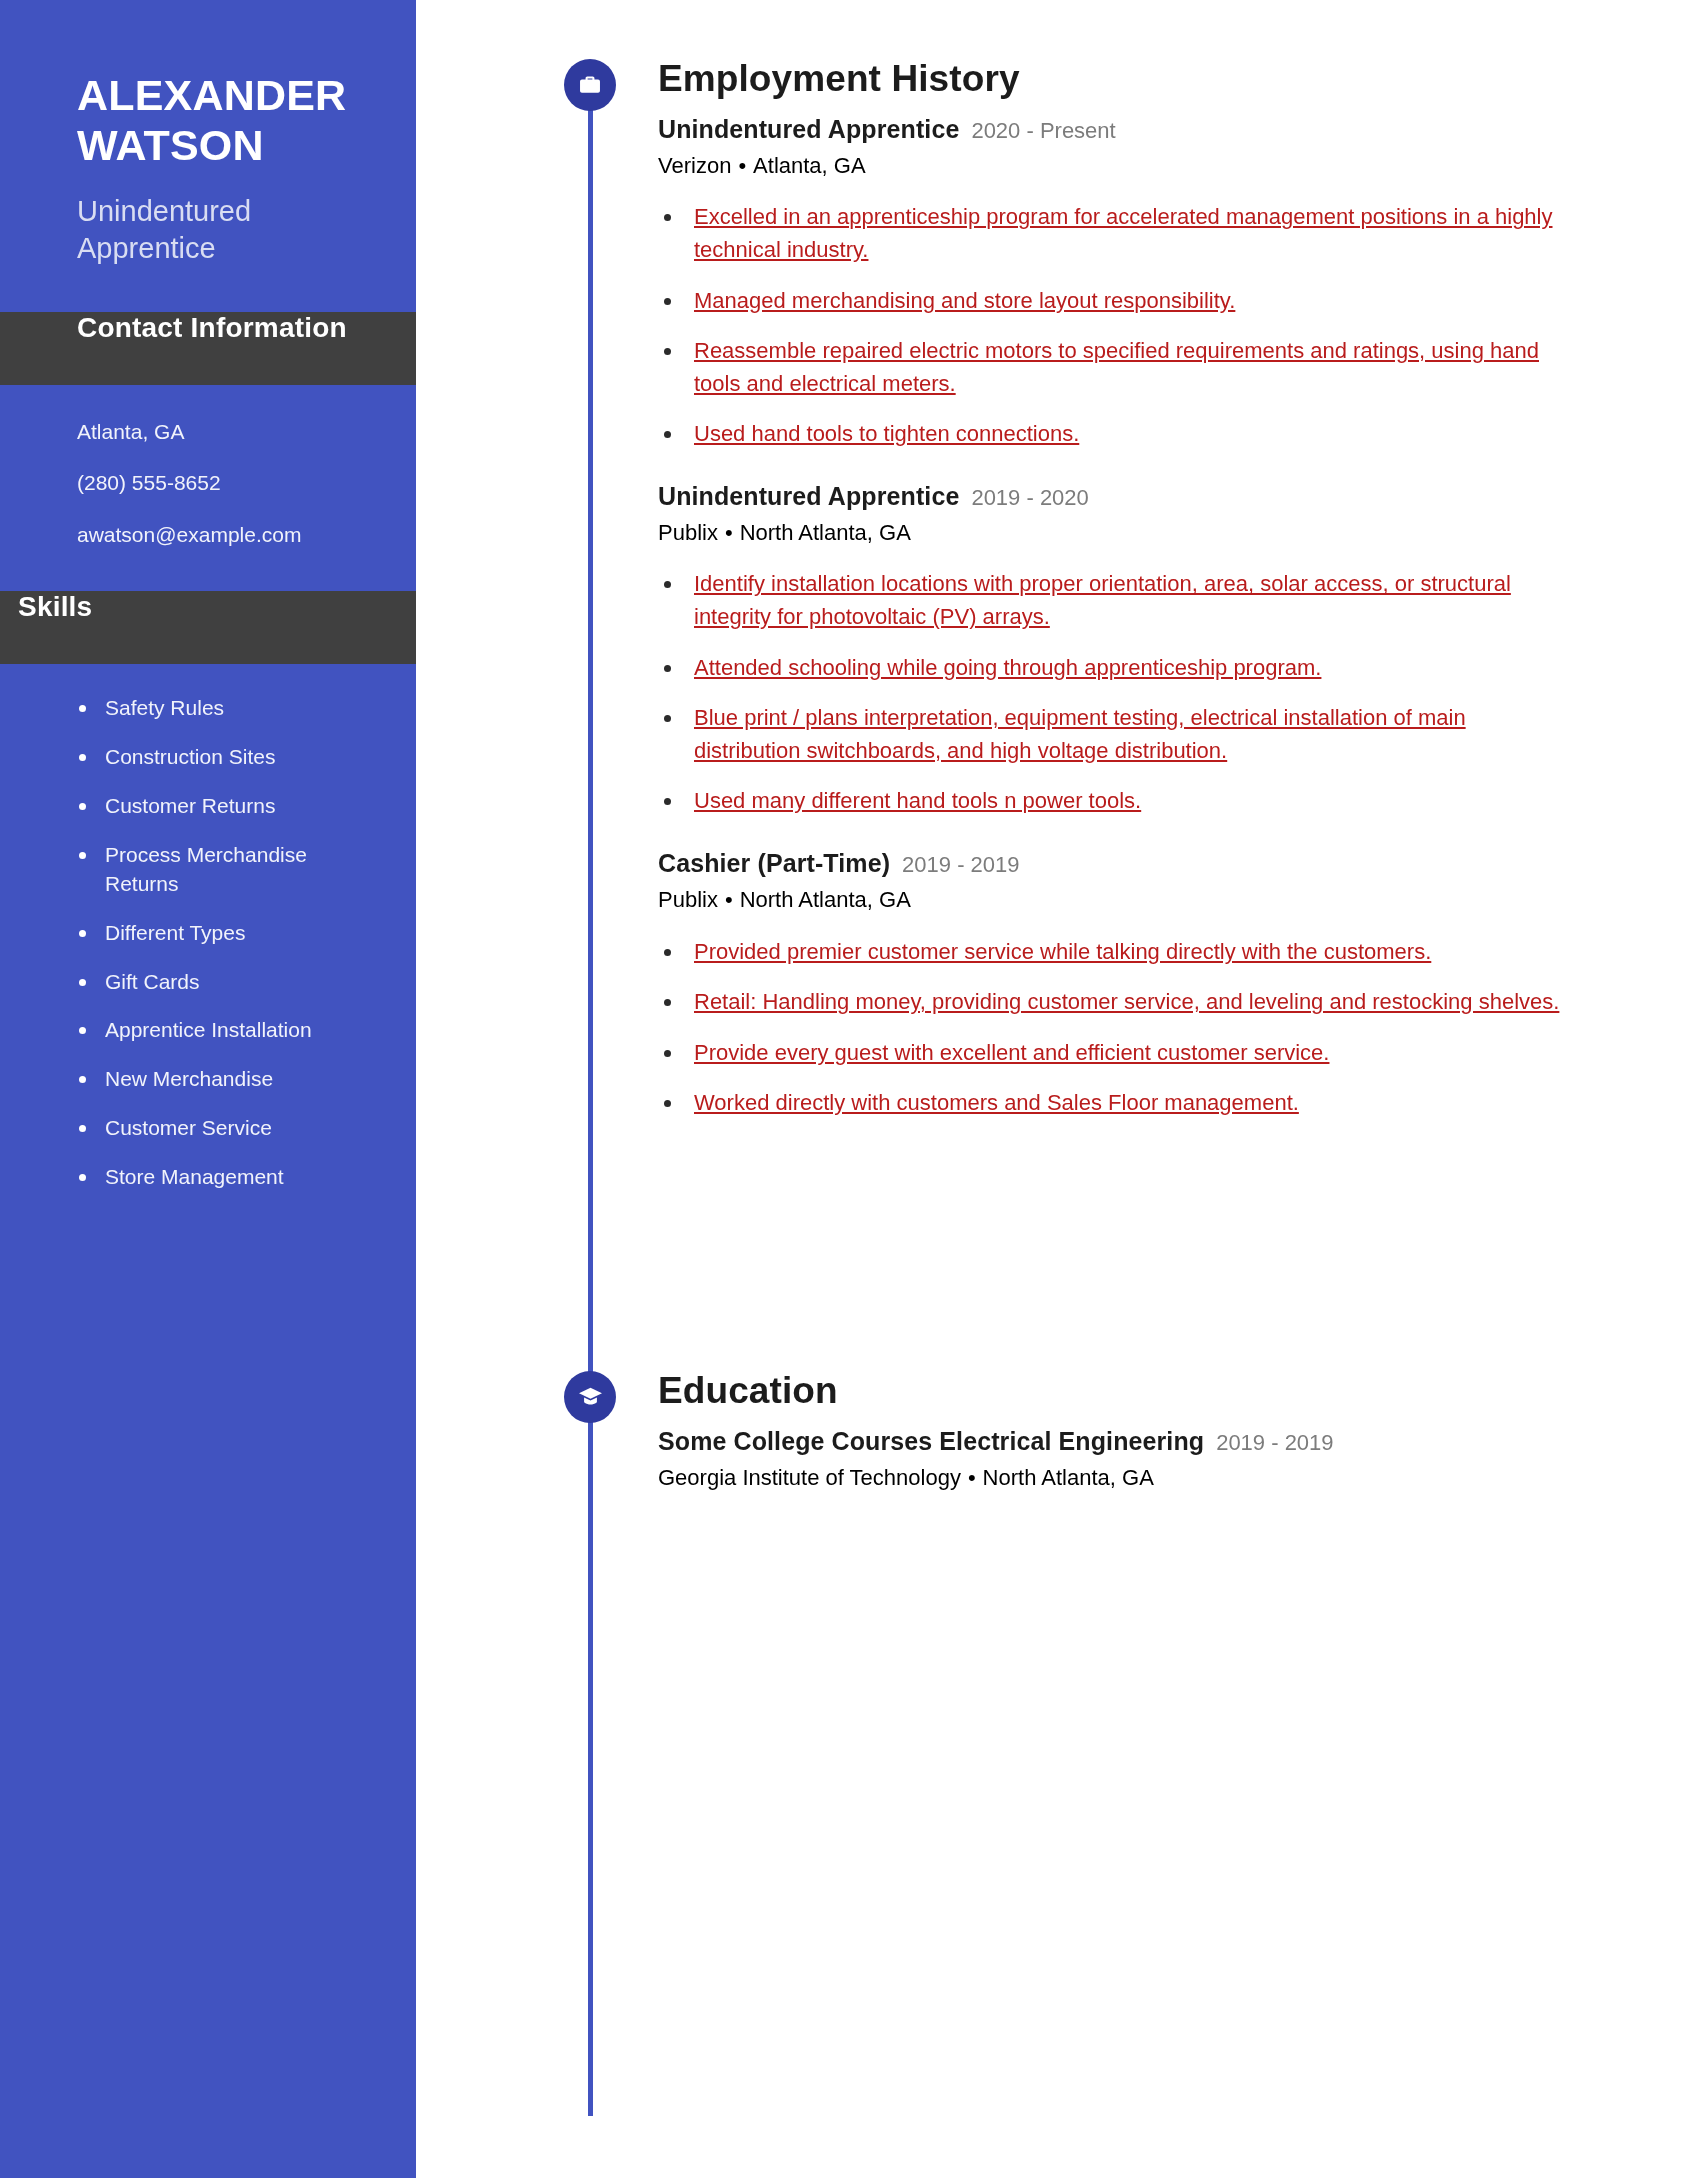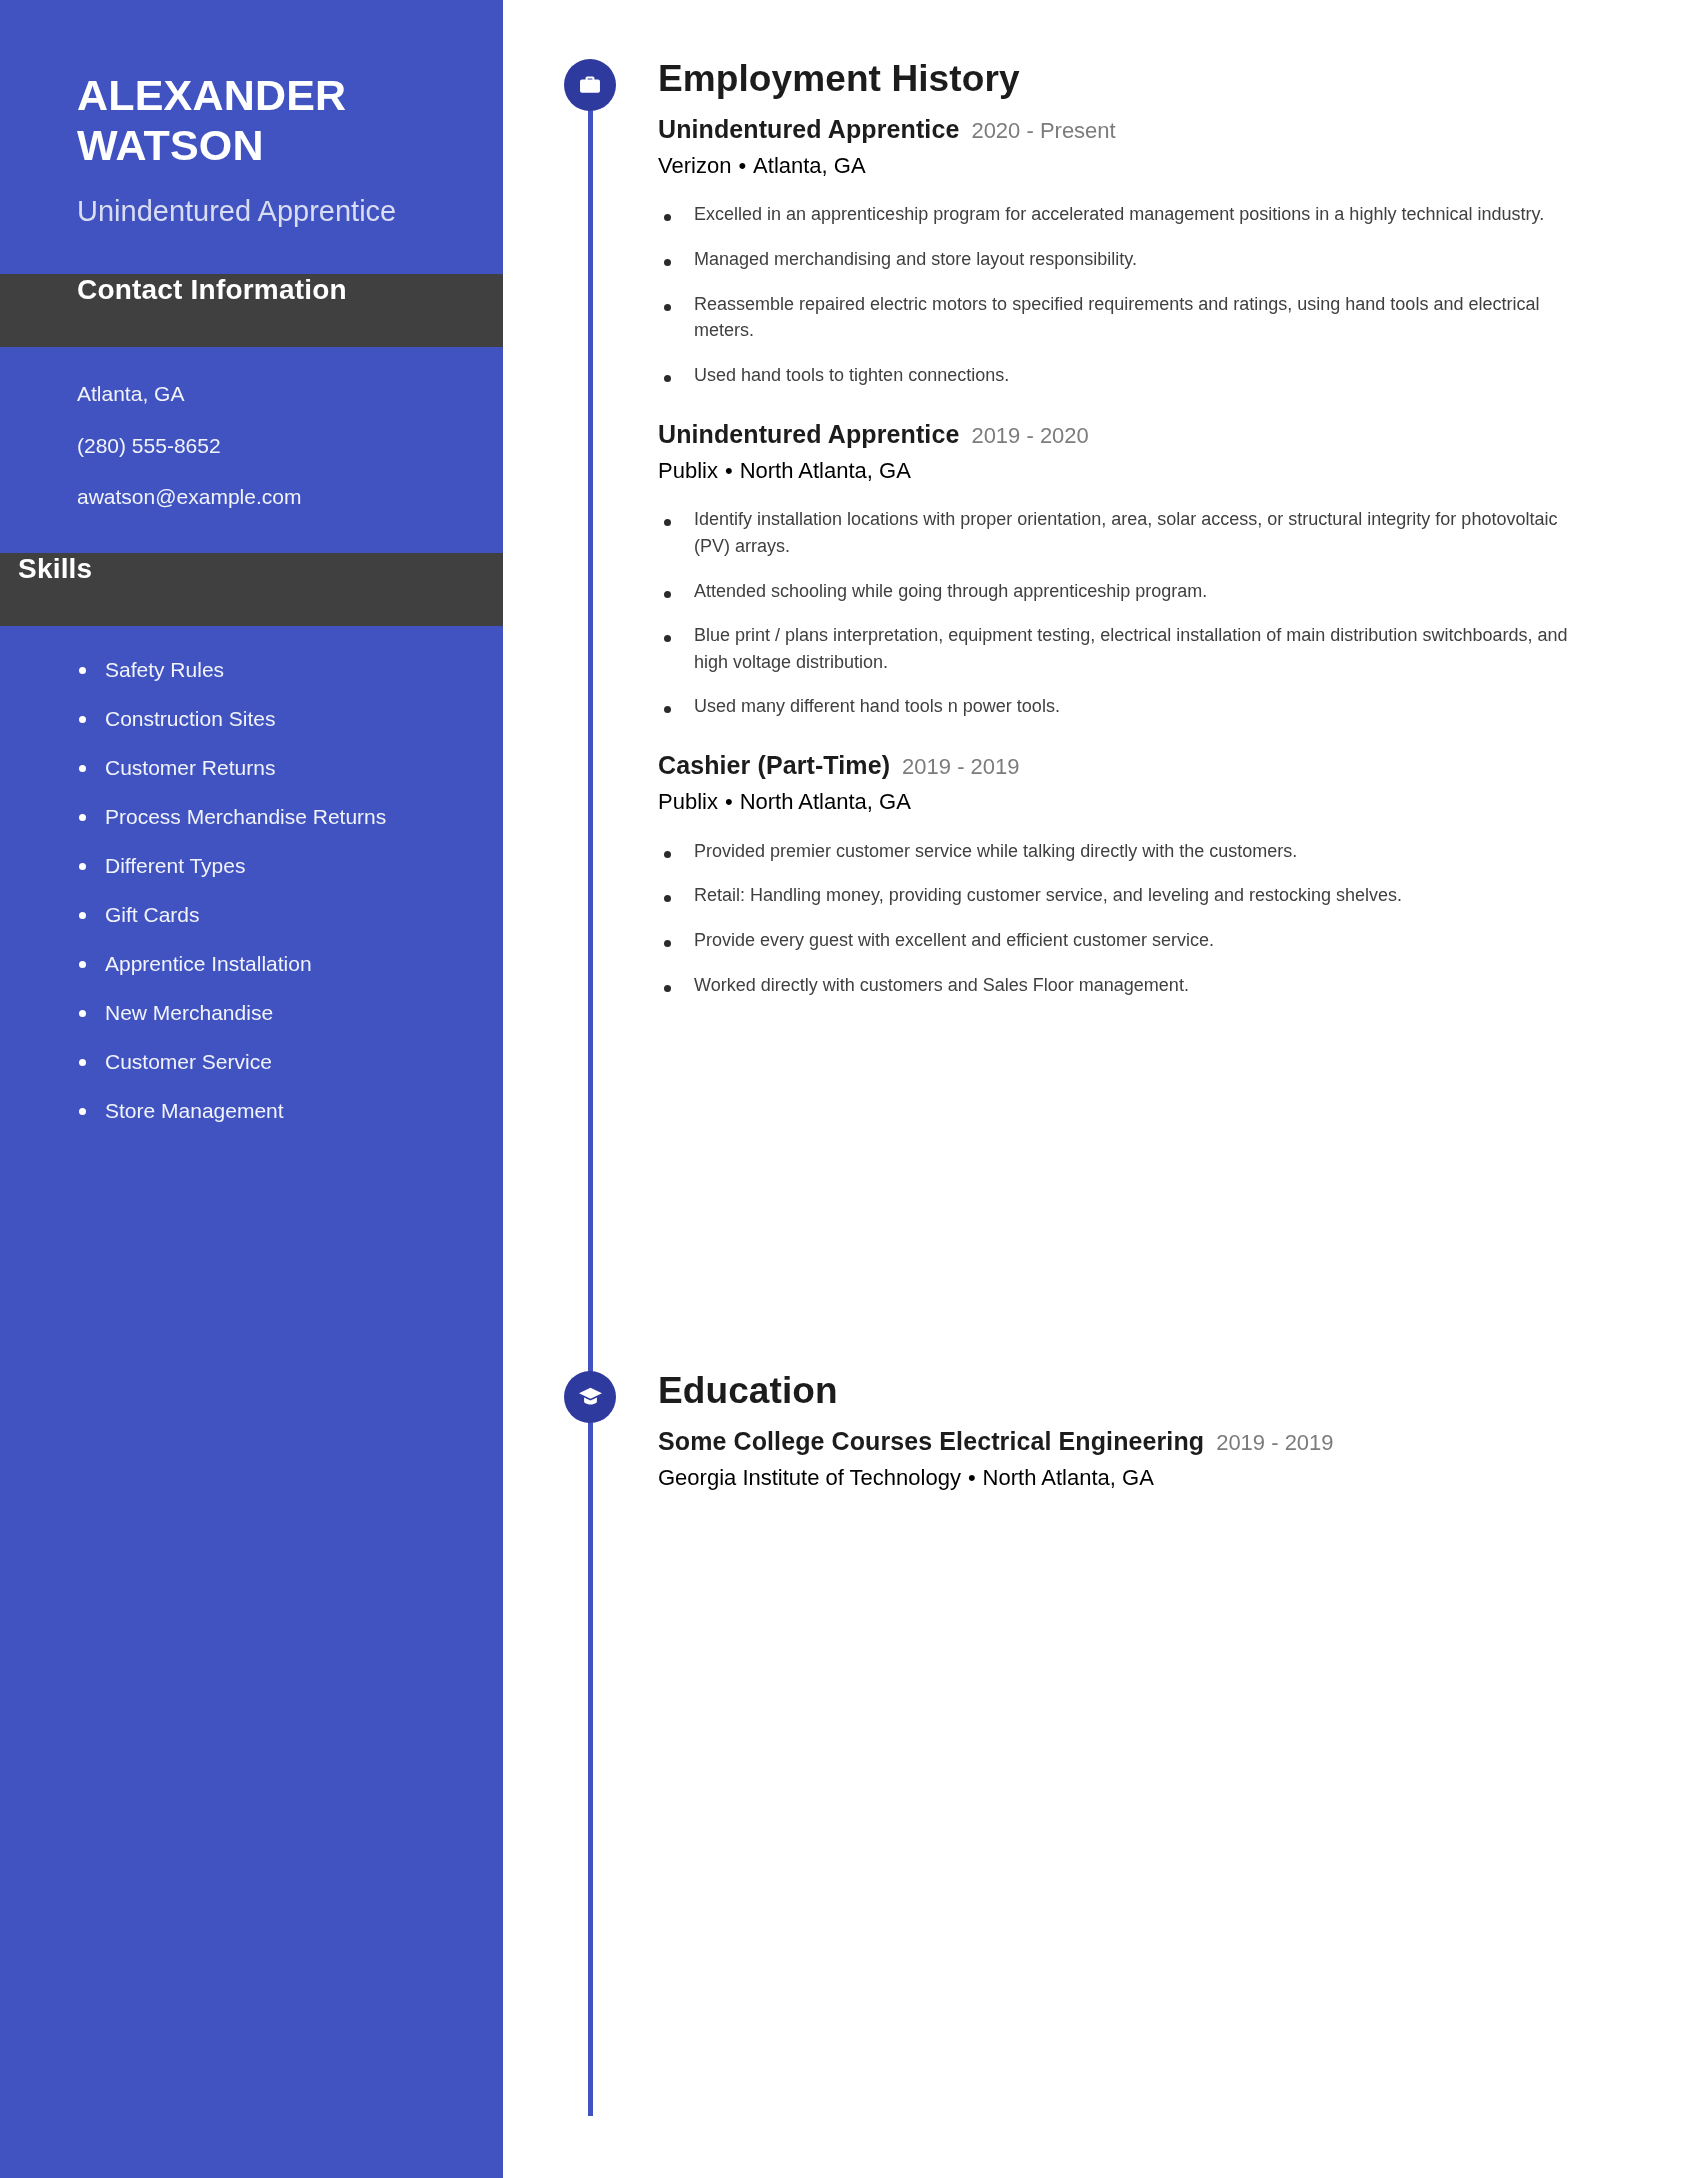--- a/index.html
+++ b/index.html
@@ -17,21 +17,21 @@
     width:1683px;
     height:2178px;
     background:#ffffff;
     overflow:hidden;
   }
 
   
   .sidebar {
     position:absolute;
     left:0; top:0;
-    width:503px;
+    width:416px;
     height:2178px;
     background:#4153c0;
     color:#ffffff;
   }
 
   .sidebar-header {
     padding:71px 69px 0 77px;
   }
 
   .full-name {
@@ -179,25 +179,26 @@
     font-size:22px;
     color:#000000;
     line-height:1.25;
   }
   .meta-dot { padding:0 7px; }
 
   .bullets { margin-top:22px; }
 
   .bullet {
     position:relative;
-    font-size:18px;
+    font-size:22px;
     line-height:1.48;
-    color:#404040;
+    color:#b91c1c;
     padding-left:36px;
     margin-bottom:18px;
+    text-decoration:underline;
   }
   .bullet:last-child { margin-bottom:0; }
   .bullet::before {
     content:"";
     position:absolute;
     left:6px; top:13px;
     width:7px; height:7px;
     border-radius:50%;
     background:#2b2b2b;
   }

